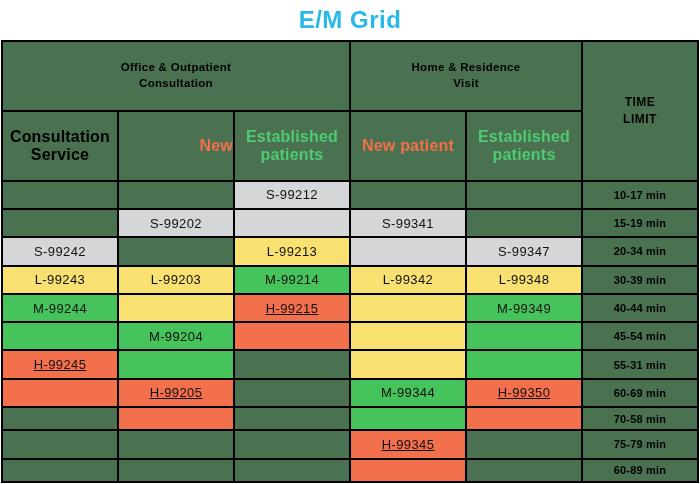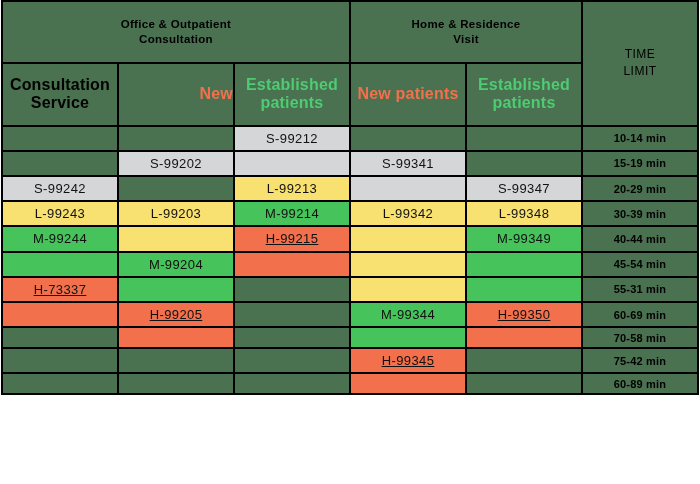--- a/index.html
+++ b/index.html
@@ -7,39 +7,39 @@
     width:700px;height:484px;background:#ffffff;
     font-family:"Liberation Sans", sans-serif;
     -webkit-font-smoothing:antialiased;
   }
   .page{width:700px;height:484px;position:relative;overflow:hidden;background:#fff;}
   .title{
     height:40px;display:flex;align-items:center;justify-content:center;
     color:var(--title_color);font-size:24px;font-weight:bold;letter-spacing:0.5px;
   }
   table.emgrid{
-    width:696px;height:395px;margin:0 auto;
+    width:696px;height:443px;margin:0 auto;
     border-collapse:collapse;table-layout:fixed;
   }
   table.emgrid td{
     border:2px solid var(--border_color);
     text-align:center;vertical-align:middle;
     padding:0;overflow:hidden;
   }
   col{width:116px;}
   tr.grp-row{height:42px;}
   tr.sub-row{height:42px;}
   td.grphdr{
     background:var(--dark);color:var(--header_text);
     font-weight:bold;font-size:11.5px;line-height:1.35;
     white-space:pre-line;letter-spacing:0.3px;
   }
   td.timehdr{
     background:var(--dark);color:var(--header_text);
-    font-weight:normal;font-size:12px;line-height:1.4;
+    font-weight:bold;font-size:12px;line-height:1.4;
     white-space:pre-line;letter-spacing:0.5px;
   }
   td.subhdr{
     background:var(--dark);font-weight:bold;font-size:16px;letter-spacing:0.2px;
   }
   td.cell{
     font-size:13px;letter-spacing:0.4px;color:#111;font-weight:500;
   }
   td.time{
     background:var(--dark);font-size:11px;font-weight:bold;color:#000;letter-spacing:0.2px;
@@ -47,20 +47,21 @@
   .bg-dark{background:var(--dark);}
   .bg-gray{background:var(--gray);}
   .bg-yellow{background:var(--yellow);}
   .bg-green{background:var(--green);}
   .bg-orange{background:var(--orange);text-decoration:underline;}
 </style>
 </head>
 <body>
 
 <div class="page">
+  <div class="title">E/M Grid</div>
 
   <table class="emgrid">
     <colgroup>
       <col>
         <col>
         <col>
         <col>
         <col>
         <col>
     </colgroup>
@@ -70,48 +71,48 @@
 Consultation</td>
         <td colspan="2" class="grphdr">Home &amp; Residence
 Visit</td>
         <td rowspan="2" class="timehdr">TIME
 LIMIT</td>
       </tr>
       <tr class="sub-row">
         <td class="subhdr" style="color: var(--header_text);">Consultation Service</td>
         <td class="subhdr" style="color: var(--new); text-align: right;">New</td>
         <td class="subhdr" style="color: var(--established);">Established patients</td>
-        <td class="subhdr" style="color: var(--new);">New patients</td>
+        <td class="subhdr" style="color: var(--new);">New patient</td>
         <td class="subhdr" style="color: var(--established);">Established patients</td>
       </tr>
     </tbody>
     <tbody>
         <tr>
           <td class="cell bg-dark"></td>
           <td class="cell bg-dark"></td>
           <td class="cell bg-gray">S-99212</td>
           <td class="cell bg-dark"></td>
           <td class="cell bg-dark"></td>
-          <td class="cell time">10-14 min</td>
+          <td class="cell time">10-17 min</td>
         </tr>
         <tr>
           <td class="cell bg-dark"></td>
           <td class="cell bg-gray">S-99202</td>
           <td class="cell bg-gray"></td>
           <td class="cell bg-gray">S-99341</td>
           <td class="cell bg-dark"></td>
           <td class="cell time">15-19 min</td>
         </tr>
         <tr>
           <td class="cell bg-gray">S-99242</td>
           <td class="cell bg-dark"></td>
           <td class="cell bg-yellow">L-99213</td>
           <td class="cell bg-gray"></td>
           <td class="cell bg-gray">S-99347</td>
-          <td class="cell time">20-29 min</td>
+          <td class="cell time">20-34 min</td>
         </tr>
         <tr>
           <td class="cell bg-yellow">L-99243</td>
           <td class="cell bg-yellow">L-99203</td>
           <td class="cell bg-green">M-99214</td>
           <td class="cell bg-yellow">L-99342</td>
           <td class="cell bg-yellow">L-99348</td>
           <td class="cell time">30-39 min</td>
         </tr>
         <tr>
@@ -124,21 +125,21 @@
         </tr>
         <tr>
           <td class="cell bg-green"></td>
           <td class="cell bg-green">M-99204</td>
           <td class="cell bg-orange"></td>
           <td class="cell bg-yellow"></td>
           <td class="cell bg-green"></td>
           <td class="cell time">45-54 min</td>
         </tr>
         <tr>
-          <td class="cell bg-orange">H-73337</td>
+          <td class="cell bg-orange">H-99245</td>
           <td class="cell bg-green"></td>
           <td class="cell bg-dark"></td>
           <td class="cell bg-yellow"></td>
           <td class="cell bg-green"></td>
           <td class="cell time">55-31 min</td>
         </tr>
         <tr>
           <td class="cell bg-orange"></td>
           <td class="cell bg-orange">H-99205</td>
           <td class="cell bg-dark"></td>
@@ -153,21 +154,21 @@
           <td class="cell bg-green"></td>
           <td class="cell bg-orange"></td>
           <td class="cell time">70-58 min</td>
         </tr>
         <tr>
           <td class="cell bg-dark"></td>
           <td class="cell bg-dark"></td>
           <td class="cell bg-dark"></td>
           <td class="cell bg-orange">H-99345</td>
           <td class="cell bg-dark"></td>
-          <td class="cell time">75-42 min</td>
+          <td class="cell time">75-79 min</td>
         </tr>
         <tr>
           <td class="cell bg-dark"></td>
           <td class="cell bg-dark"></td>
           <td class="cell bg-dark"></td>
           <td class="cell bg-orange"></td>
           <td class="cell bg-dark"></td>
           <td class="cell time">60-89 min</td>
         </tr>
       </tbody>

